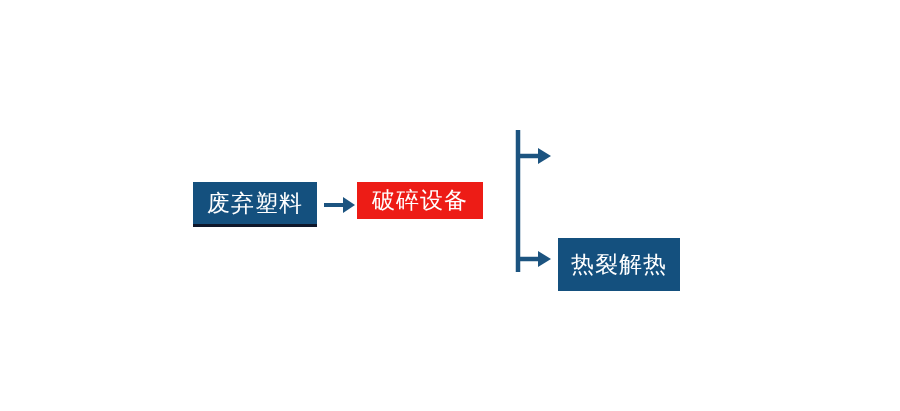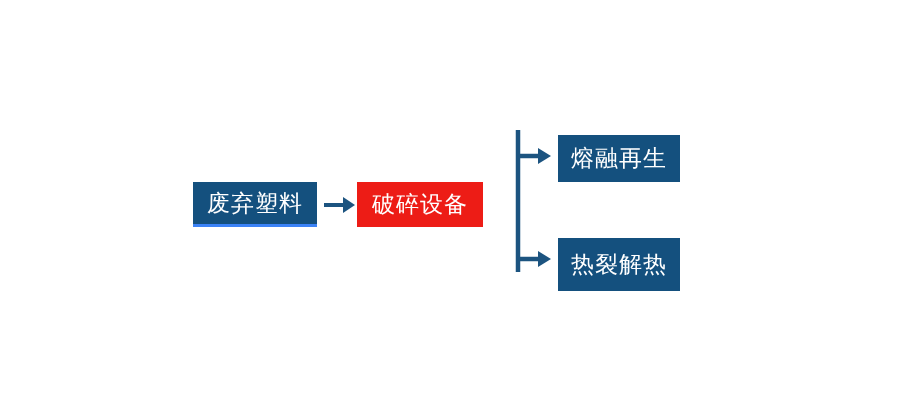--- a/index.html
+++ b/index.html
@@ -36,27 +36,27 @@
     background: #14507e;
   }
   .node-red {
     background: #ed1c16;
   }
   .node-source {
     left: 193px;
     top: 182px;
     width: 124px;
     height: 45px;
-    border-bottom: 3px solid #3b82f6;
+    border-bottom: 3px solid #0f172a;
   }
   .node-process {
     left: 357px;
     top: 182px;
     width: 126px;
-    height: 45px;
+    height: 37px;
   }
   .node-out-1 {
     left: 558px;
     top: 135px;
     width: 122px;
     height: 47px;
   }
   .node-out-2 {
     left: 558px;
     top: 238px;
@@ -104,21 +104,18 @@
   <svg class="branch" viewBox="0 0 66 160">
     <g stroke="#1c5480" stroke-width="4.5" fill="none" stroke-linecap="butt">
       <line x1="13" y1="8" x2="13" y2="150"></line>
       <line x1="13" y1="34" x2="36" y2="34"></line>
       <line x1="13" y1="137" x2="36" y2="137"></line>
     </g>
     <polygon points="33,26 46,34 33,42" fill="#1c5480"></polygon>
     <polygon points="33,129 46,137 33,145" fill="#1c5480"></polygon>
   </svg>
 
-  <div class="node node-blue node-out-1">
-    <span class="label-text">熔融再生</span>
-  </div>
 
   <div class="node node-blue node-out-2">
     <span class="label-text">热裂解热</span>
   </div>
 
 </div>
 
 </body></html>

